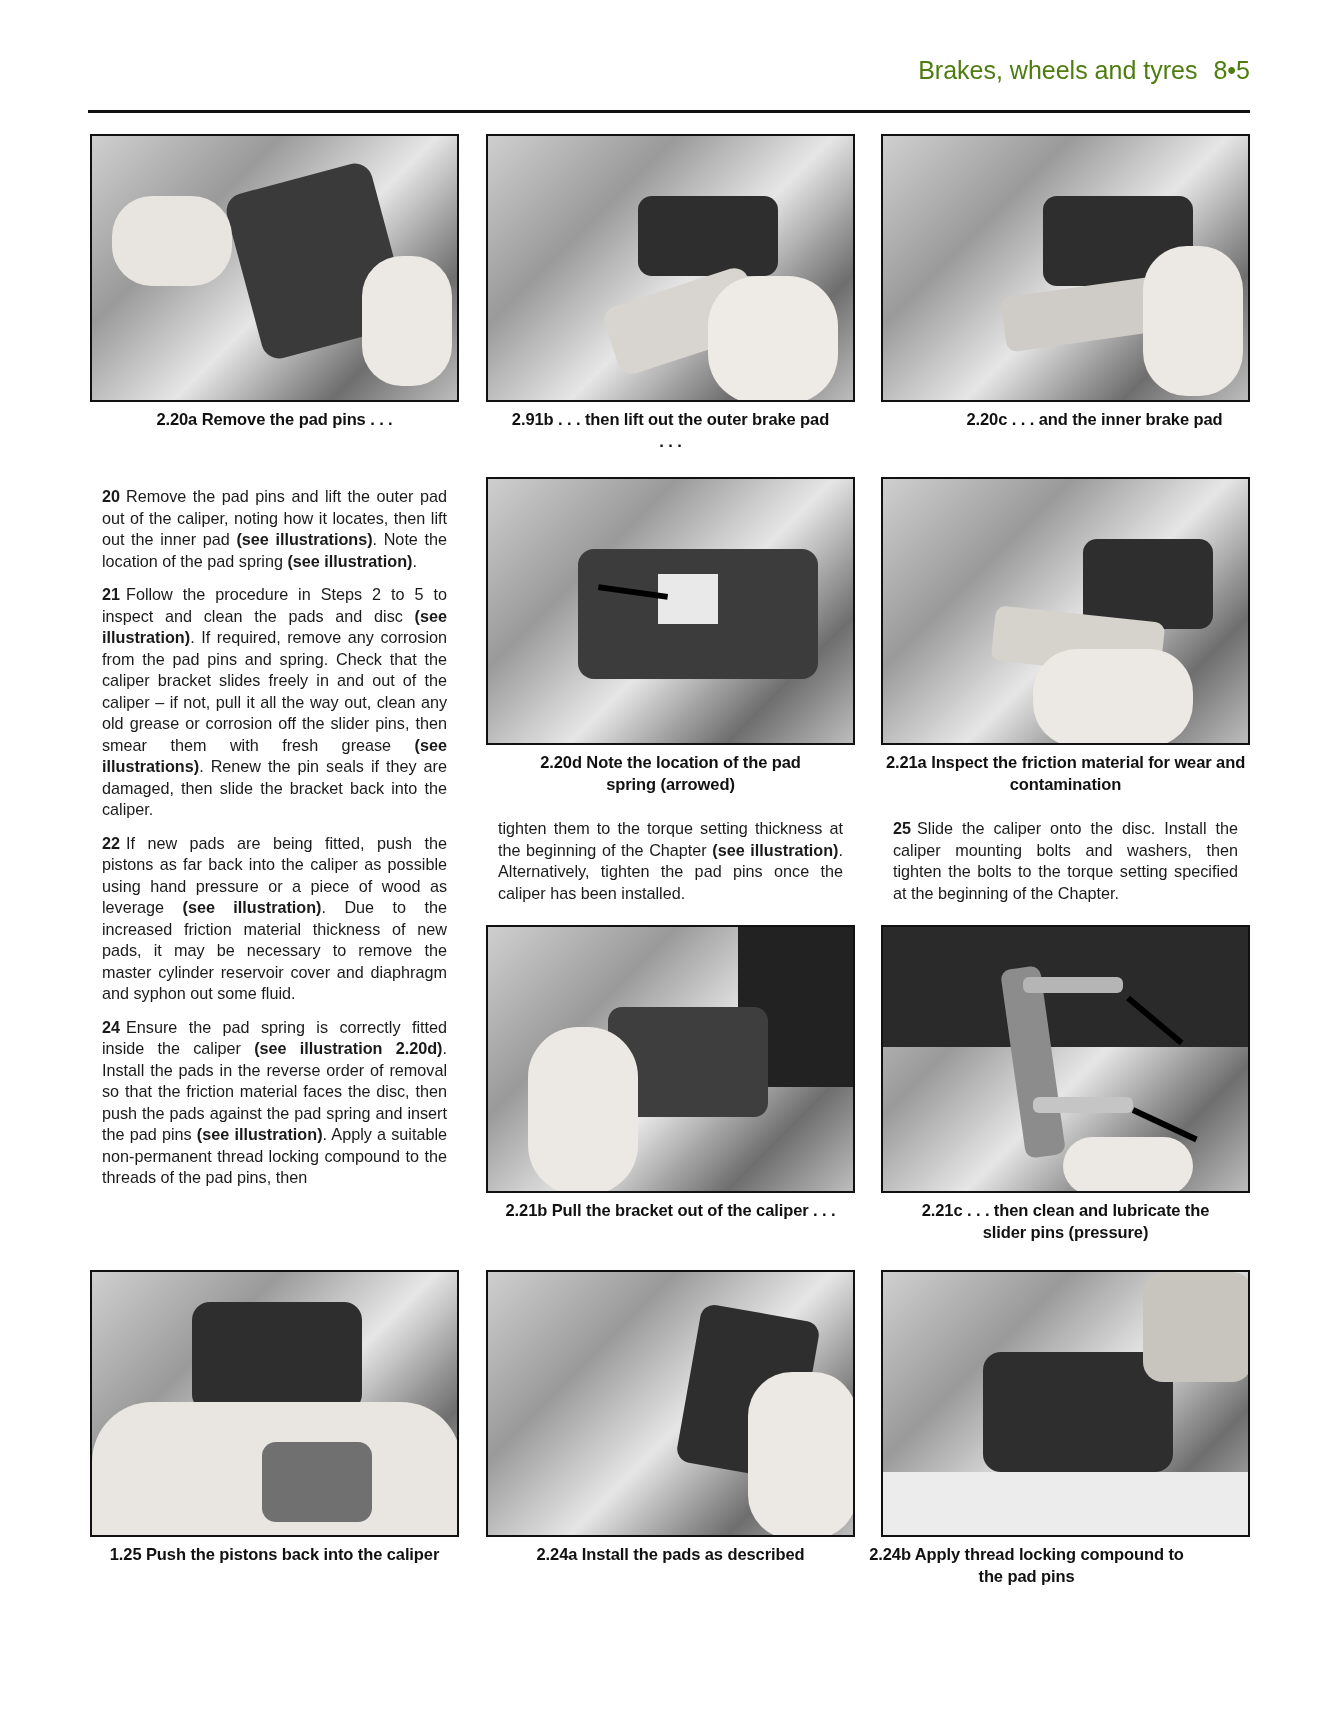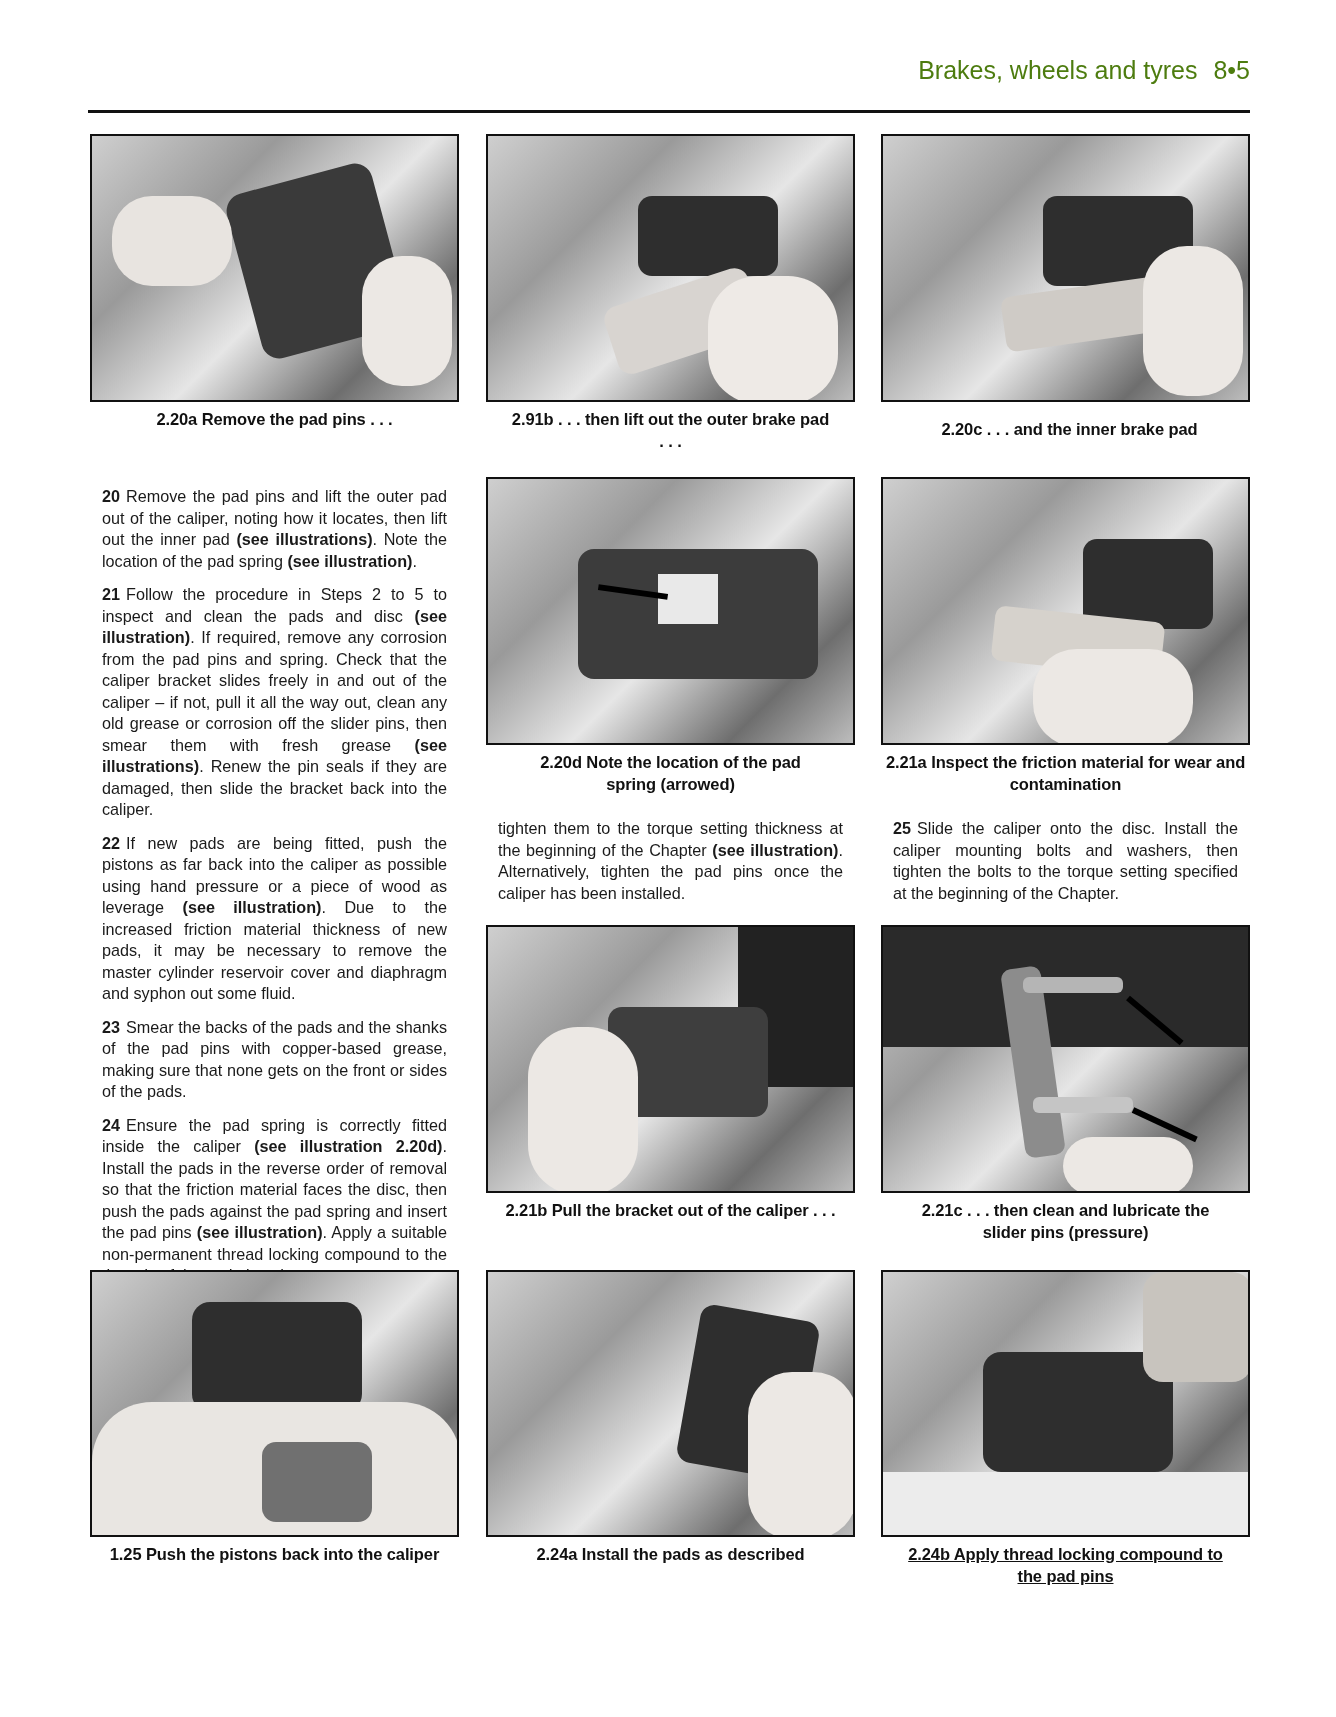--- a/index.html
+++ b/index.html
@@ -39,27 +39,26 @@
   <div class="shape" style="left:220px;top:140px;width:130px;height:128px;background:#eeeae6;border-radius:50px;"></div>
 </div>
 <div class="photo" style="left:881px;top:134px;width:369px;height:268px;">
   <div class="shape" style="left:160px;top:60px;width:150px;height:90px;background:#2e2e2e;border-radius:14px;"></div>
   <div class="shape" style="left:120px;top:150px;width:170px;height:55px;background:#cfcbc6;border-radius:10px;transform:rotate(-8deg);"></div>
   <div class="shape" style="left:260px;top:110px;width:100px;height:150px;background:#ece8e4;border-radius:44px;"></div>
 </div>
 
 <div class="caption" style="left:90px;top:409px;width:369px;">2.20a  Remove the pad pins . . .</div>
 <div class="caption" style="left:486px;top:409px;width:369px;padding:0 24px;box-sizing:border-box;">2.91b  . . . then lift out the outer brake pad . . .</div>
-<div class="caption" style="left:885px;top:409px;width:369px;margin-top:10px;">2.20c  . . . and the inner brake pad</div>
+<div class="caption" style="left:910px;top:409px;width:369px;">2.20c  . . . and the inner brake pad</div>
 
 <div class="col" id="leftcol" style="left:90px;top:474px;width:369px;">
     <p><span class="num">20</span><span>Remove the pad pins and lift the outer pad out of the caliper, noting how it locates, then lift out the inner pad </span><b>(see illustrations)</b><span>. Note the location of the pad spring </span><b>(see illustration)</b><span>.</span></p>
     <p><span class="num">21</span><span>Follow the procedure in Steps 2 to 5 to inspect and clean the pads and disc </span><b>(see illustration)</b><span>. If required, remove any corrosion from the pad pins and spring. Check that the caliper bracket slides freely in and out of the caliper – if not, pull it all the way out, clean any old grease or corrosion off the slider pins, then smear them with fresh grease </span><b>(see illustrations)</b><span>. Renew the pin seals if they are damaged, then slide the bracket back into the caliper.</span></p>
     <p><span class="num">22</span><span>If new pads are being fitted, push the pistons as far back into the caliper as possible using hand pressure or a piece of wood as leverage </span><b>(see illustration)</b><span>. Due to the increased friction material thickness of new pads, it may be necessary to remove the master cylinder reservoir cover and diaphragm and syphon out some fluid.</span></p>
-    <p><span class="num">23</span><span>Smear the backs of the pads and the shanks of the pad pins with copper-based grease, making sure that none gets on the front or sides of the pads.</span></p>
     <p><span class="num">24</span><span>Ensure the pad spring is correctly fitted inside the caliper </span><b>(see illustration 2.20d)</b><span>. Install the pads in the reverse order of removal so that the friction material faces the disc, then push the pads against the pad spring and insert the pad pins </span><b>(see illustration)</b><span>. Apply a suitable non-permanent thread locking compound to the threads of the pad pins, then</span></p>
   </div>
 
 <div class="photo" style="left:486px;top:477px;width:369px;height:268px;">
   <div class="shape" style="left:90px;top:70px;width:240px;height:130px;background:#3c3c3c;border-radius:16px;"></div>
   <div class="shape" style="left:170px;top:95px;width:60px;height:50px;background:#e9e9e9;"></div>
   <div class="shape" style="left:110px;top:110px;width:70px;height:6px;background:#000;transform:rotate(8deg);"></div>
 </div>
 <div class="photo" style="left:881px;top:477px;width:369px;height:268px;">
   <div class="shape" style="left:200px;top:60px;width:130px;height:90px;background:#2e2e2e;border-radius:14px;"></div>
@@ -105,13 +104,13 @@
   <div class="shape" style="left:260px;top:100px;width:109px;height:167px;background:#ece8e4;border-radius:44px;"></div>
 </div>
 <div class="photo" style="left:881px;top:1270px;width:369px;height:267px;">
   <div class="shape" style="left:100px;top:80px;width:190px;height:120px;background:#2e2e2e;border-radius:18px;"></div>
   <div class="shape" style="left:260px;top:0px;width:109px;height:110px;background:#c8c4be;border-radius:20px;"></div>
   <div class="shape" style="left:0px;top:200px;width:369px;height:67px;background:#ececec;"></div>
 </div>
 
 <div class="caption" style="left:90px;top:1544px;width:369px;">1.25  Push the pistons back into the caliper</div>
 <div class="caption" style="left:486px;top:1544px;width:369px;">2.24a  Install the pads as described</div>
-<div class="caption" style="left:881px;top:1544px;width:369px;padding:0 20px;box-sizing:border-box;text-decoration:underline;">2.24b  Apply thread locking compound to the pad pins</div>
+<div class="caption" style="left:842px;top:1544px;width:369px;padding:0 20px;box-sizing:border-box;">2.24b  Apply thread locking compound to the pad pins</div>
 
 </body></html>

